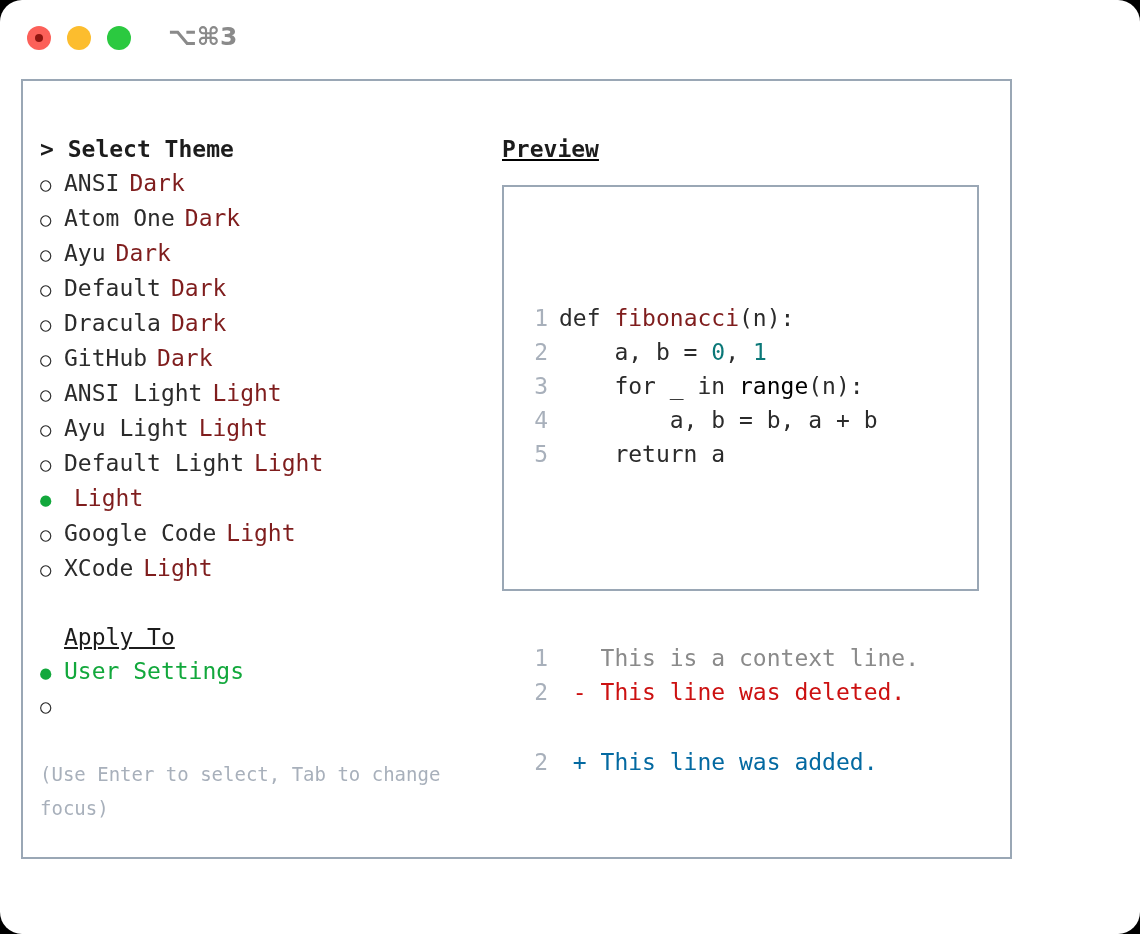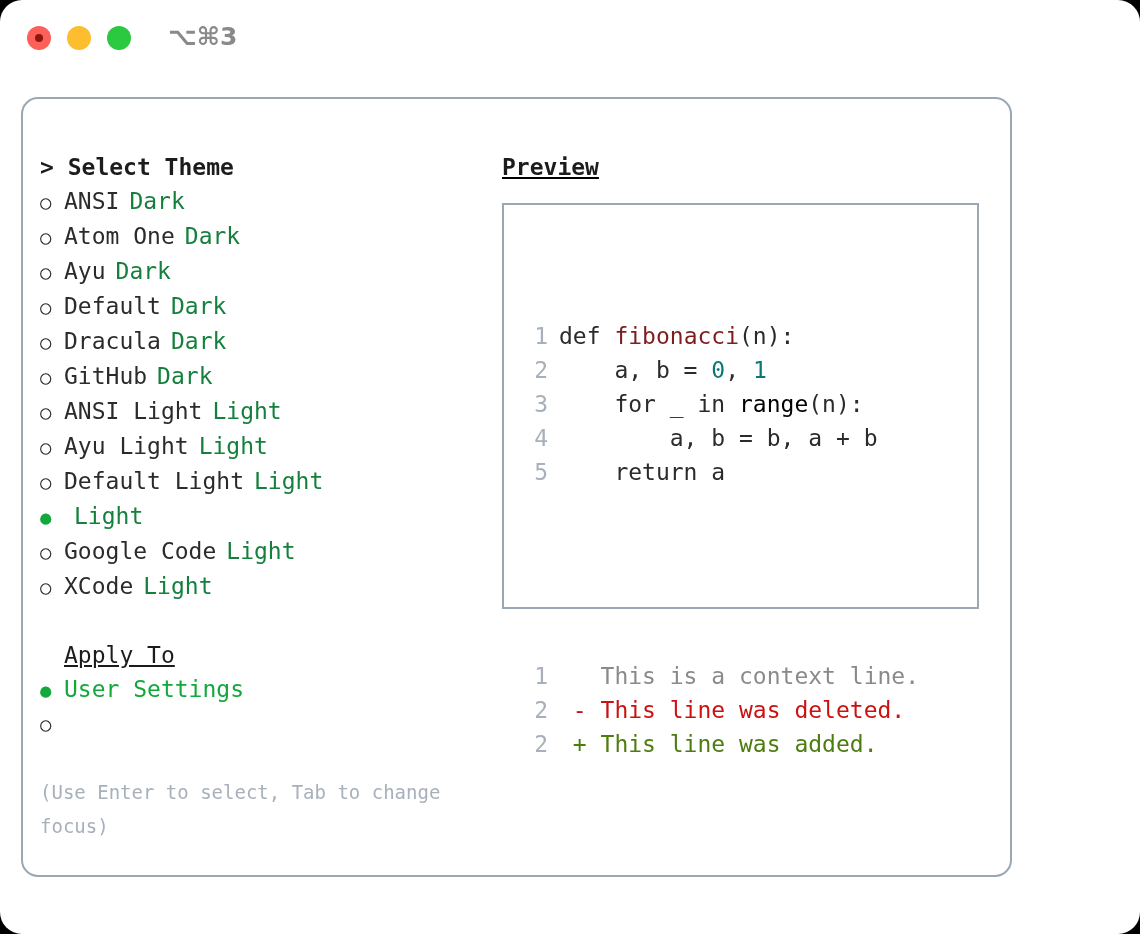--- a/index.html
+++ b/index.html
@@ -62,24 +62,24 @@
     font-size: 25px;
     font-weight: 600;
     letter-spacing: 0px;
     color: #8a8a8a;
     white-space: pre;
   }
 
   
   .panel {
     position: absolute;
-    left: 21px;  top: 97px;
+    left: 21px;  top: 79px;
     width: 991px; height: 780px;
     border: 2px solid #9aa7b5;
-    border-radius: 17px;
+    border-radius: 0;
     box-sizing: border-box;
     background: #ffffff;
   }
 
   
   .left-col {
     position: absolute;
     left: 17px; top: 51px;
     width: 450px;
   }
@@ -112,21 +112,21 @@
     width: 24px;
     flex: 0 0 24px;
     font-size: 19px;
     color: #2b2b2b;
     line-height: 34px;
   }
   .marker.sel { color: #12a83c; }
   .opt-name { color: #2b2b2b; }
   .opt-row.selected .opt-name { color: #12a83c; }
   .opt-kind {
-    color: #15803d;
+    color: #7f1d1d;
     margin-left: 10px;
   }
 
   .spacer-row { height: 34px; }
 
   .help-text {
     font-size: 19px;
     line-height: 34px;
     color: #a8b0bb;
     white-space: pre-wrap;
@@ -159,21 +159,21 @@
   }
   .code-text { margin-left: 11px; color: #2b2b2b; }
 
   .tok-fn    { color: #7f1d1d; }
   .tok-num   { color: #0b7878; }
   .tok-call  { color: #000000; }
   .tok-plain { color: #2b2b2b; }
 
   .diff-ctx { color: #8a8a8a; }
   .diff-del { color: #cc1111; }
-  .diff-add { color: #4d7c0f; }
+  .diff-add { color: #0369a1; margin-top: 36px; }
 
   .gap-line { height: 34px; }
 </style>
 </head>
 <body>
 
 <div class="window">
 
   <div class="titlebar">
     <div class="lights">

